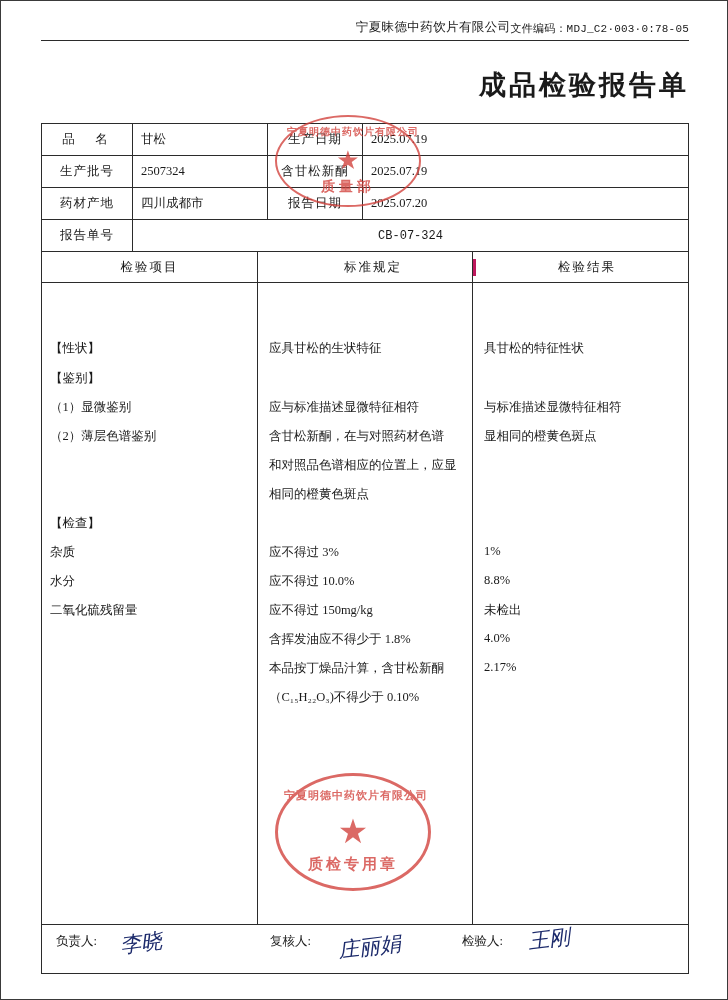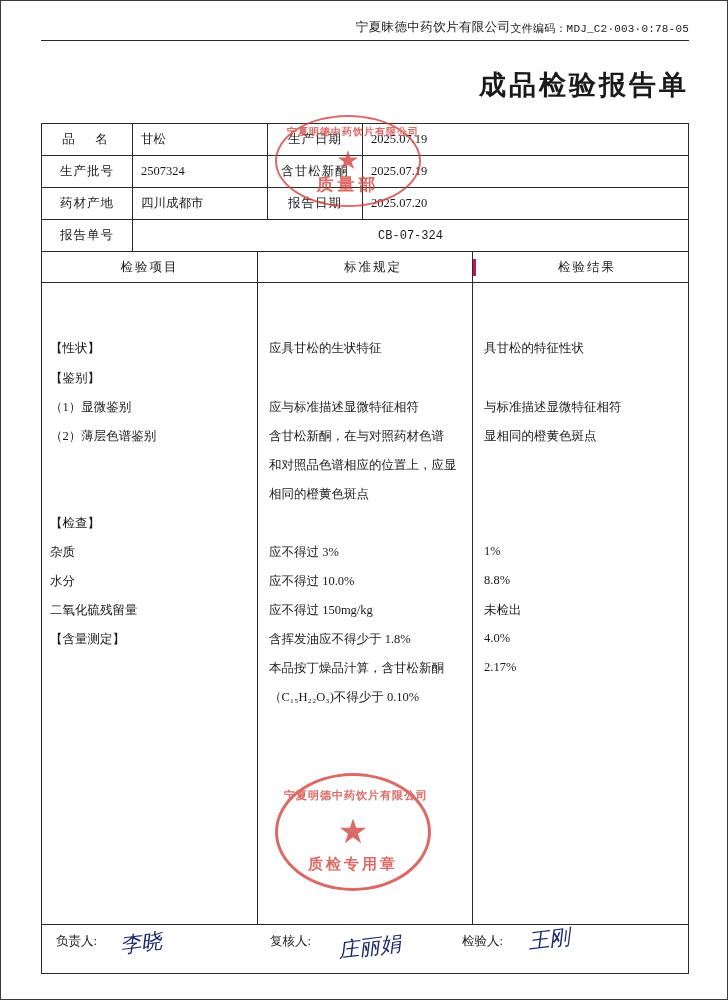--- a/index.html
+++ b/index.html
@@ -231,21 +231,21 @@
     border-width: 2px;
   }
   .seal-top .star { font-size: 26px; }
   .seal-top .arc {
     top: 8px;
     font-size: 10px;
     letter-spacing: 1px;
   }
   .seal-top .bottom-text {
     bottom: 9px;
-    font-size: 17px;
+    font-size: 14px;
     letter-spacing: 4px;
   }
   
   .seal-big {
     left: 274px;
     top: 772px;
     width: 150px;
     height: 112px;
   }
   .seal-big .star { font-size: 34px; }
@@ -350,21 +350,20 @@
         <div class="cellc" style="top:262px">1%</div>
 
         <div class="rowline" style="top:291px">水分</div>
         <div class="cellb" style="top:291px">应不得过 10.0%</div>
         <div class="cellc" style="top:291px">8.8%</div>
 
         <div class="rowline" style="top:320px">二氧化硫残留量</div>
         <div class="cellb" style="top:320px">应不得过 150mg/kg</div>
         <div class="cellc" style="top:320px">未检出</div>
 
-        <div class="rowline" style="top:349px">【含量测定】</div>
         <div class="cellb" style="top:349px">含挥发油应不得少于 1.8%</div>
         <div class="cellc" style="top:349px">4.0%</div>
 
         <div class="rowline" style="top:378px"></div>
         <div class="cellb" style="top:378px">本品按丁燥品汁算，含甘松新酮</div>
         <div class="cellc" style="top:378px">2.17%</div>
 
         <div class="rowline" style="top:407px"></div>
         <div class="cellb" style="top:407px">（C₁₅H₂₂O₃)不得少于 0.10%</div>
         <div class="cellc" style="top:407px"></div>

